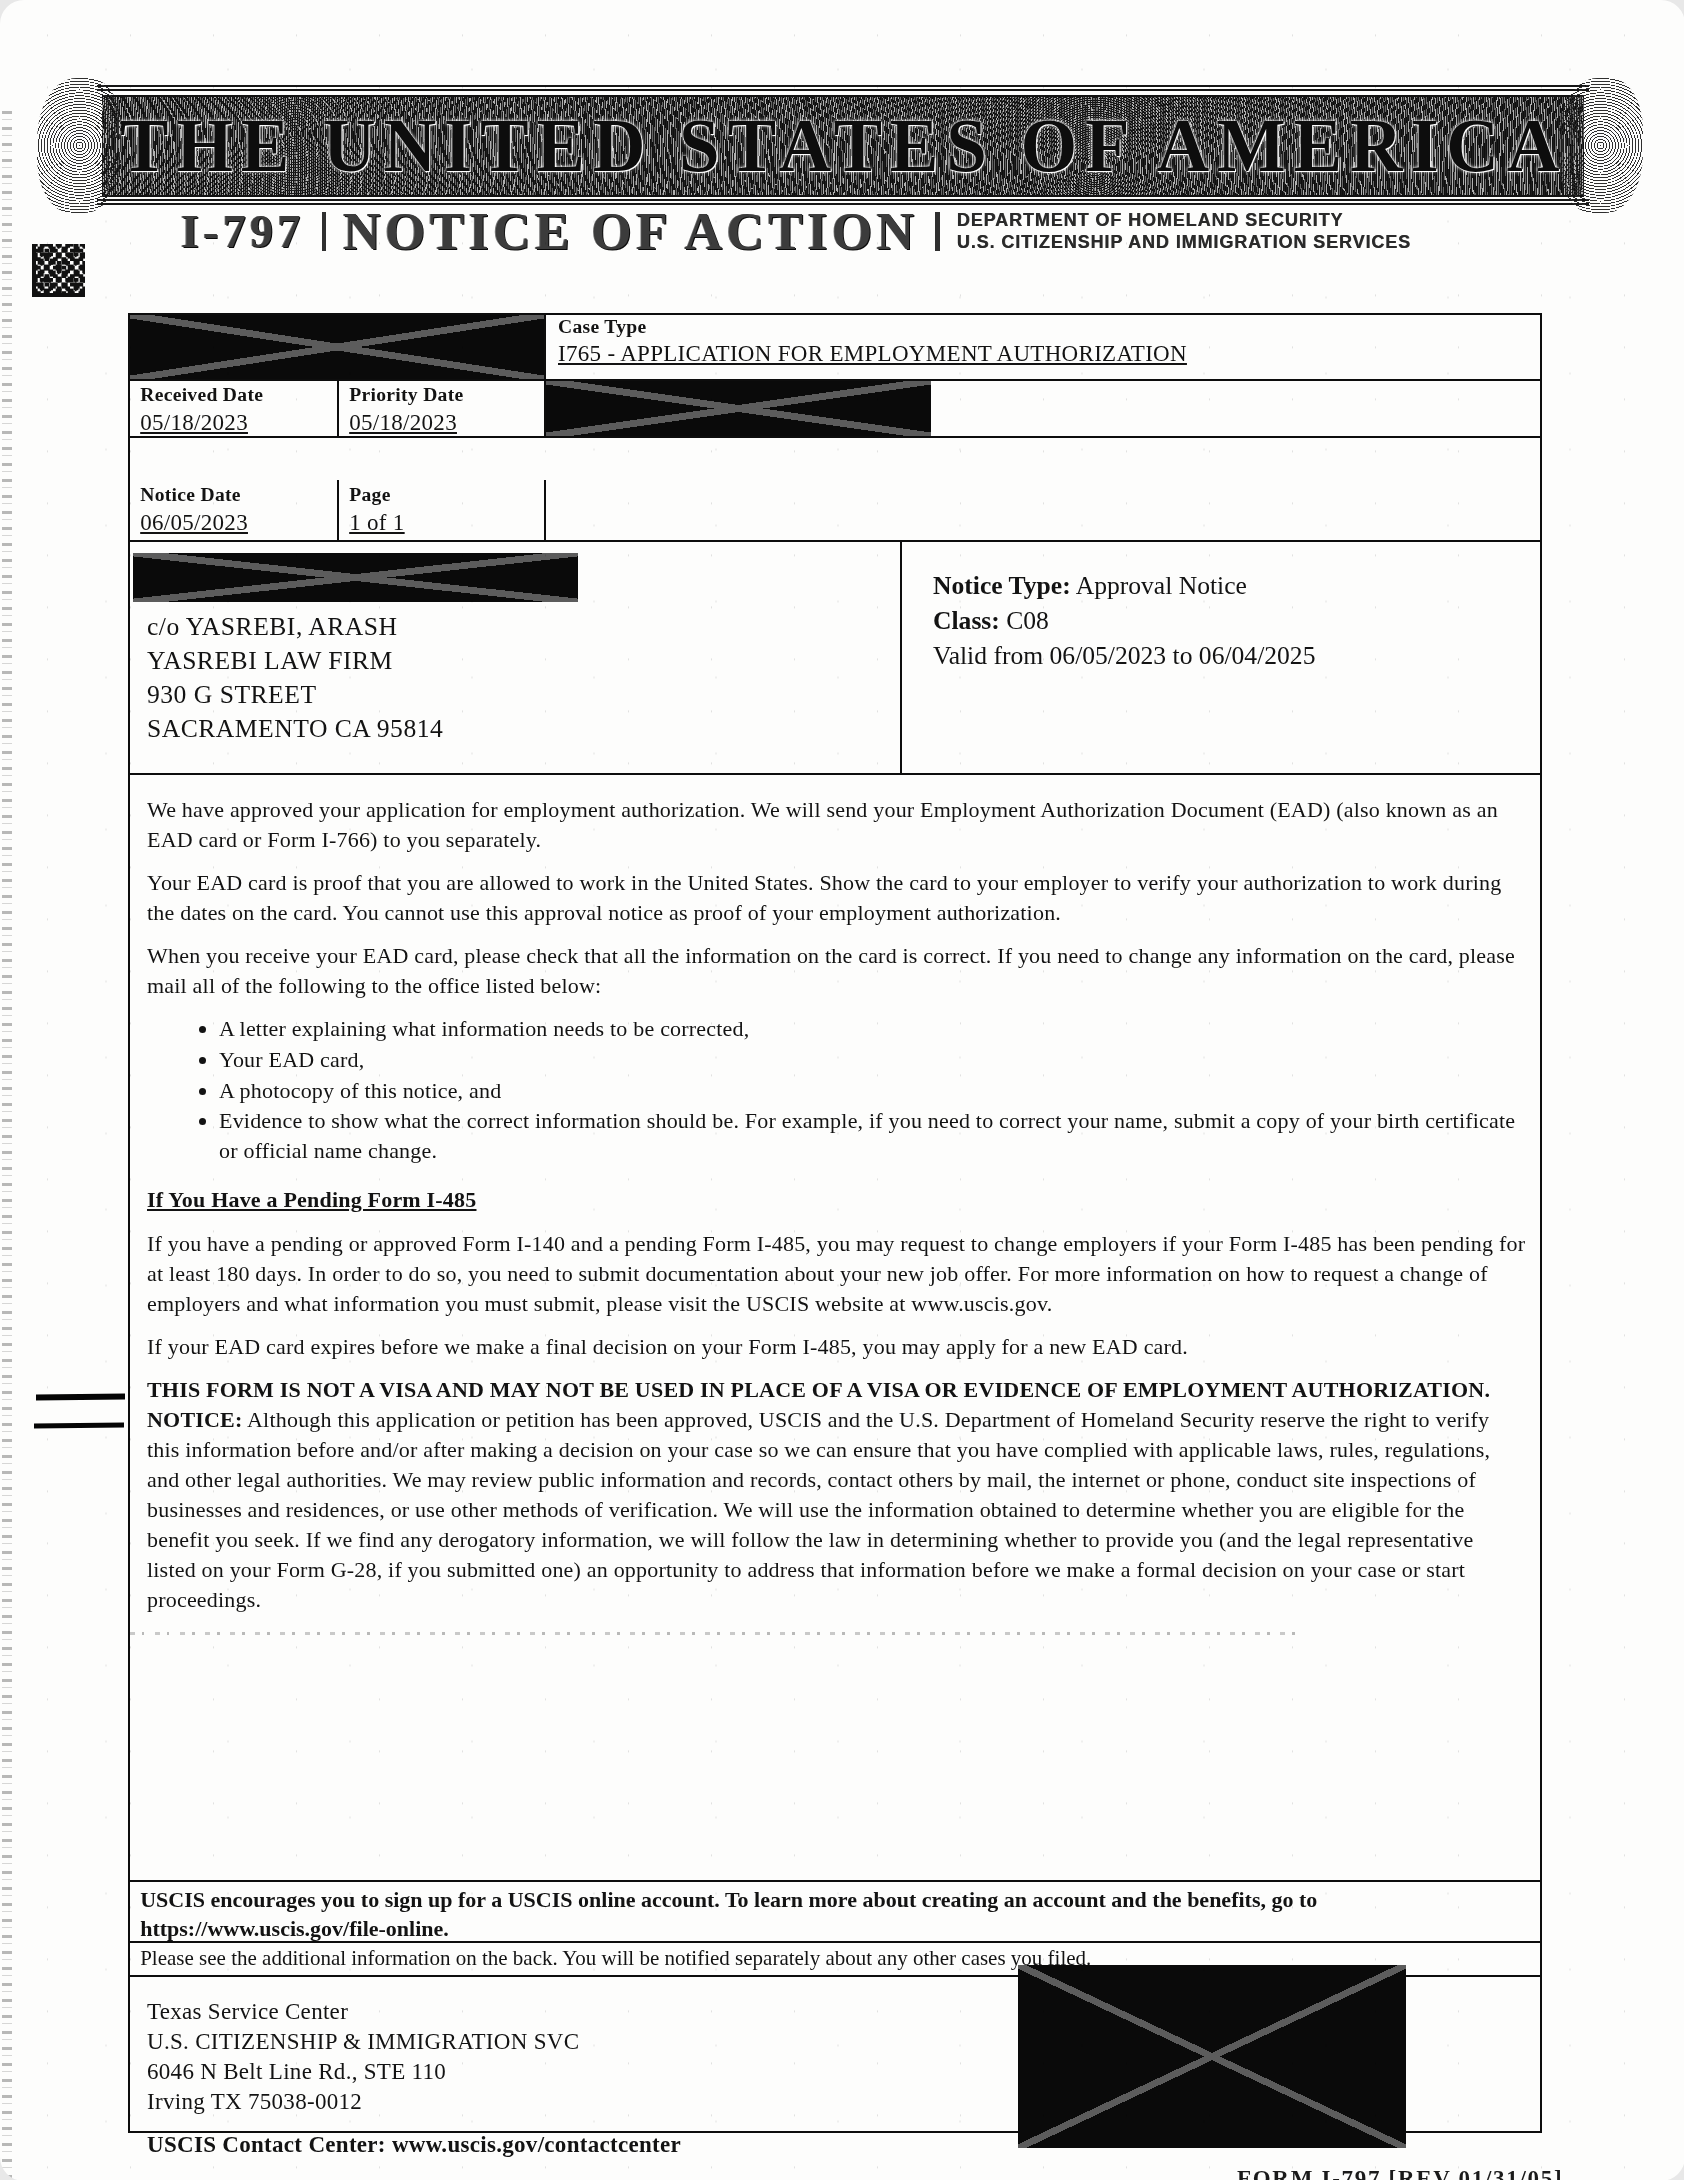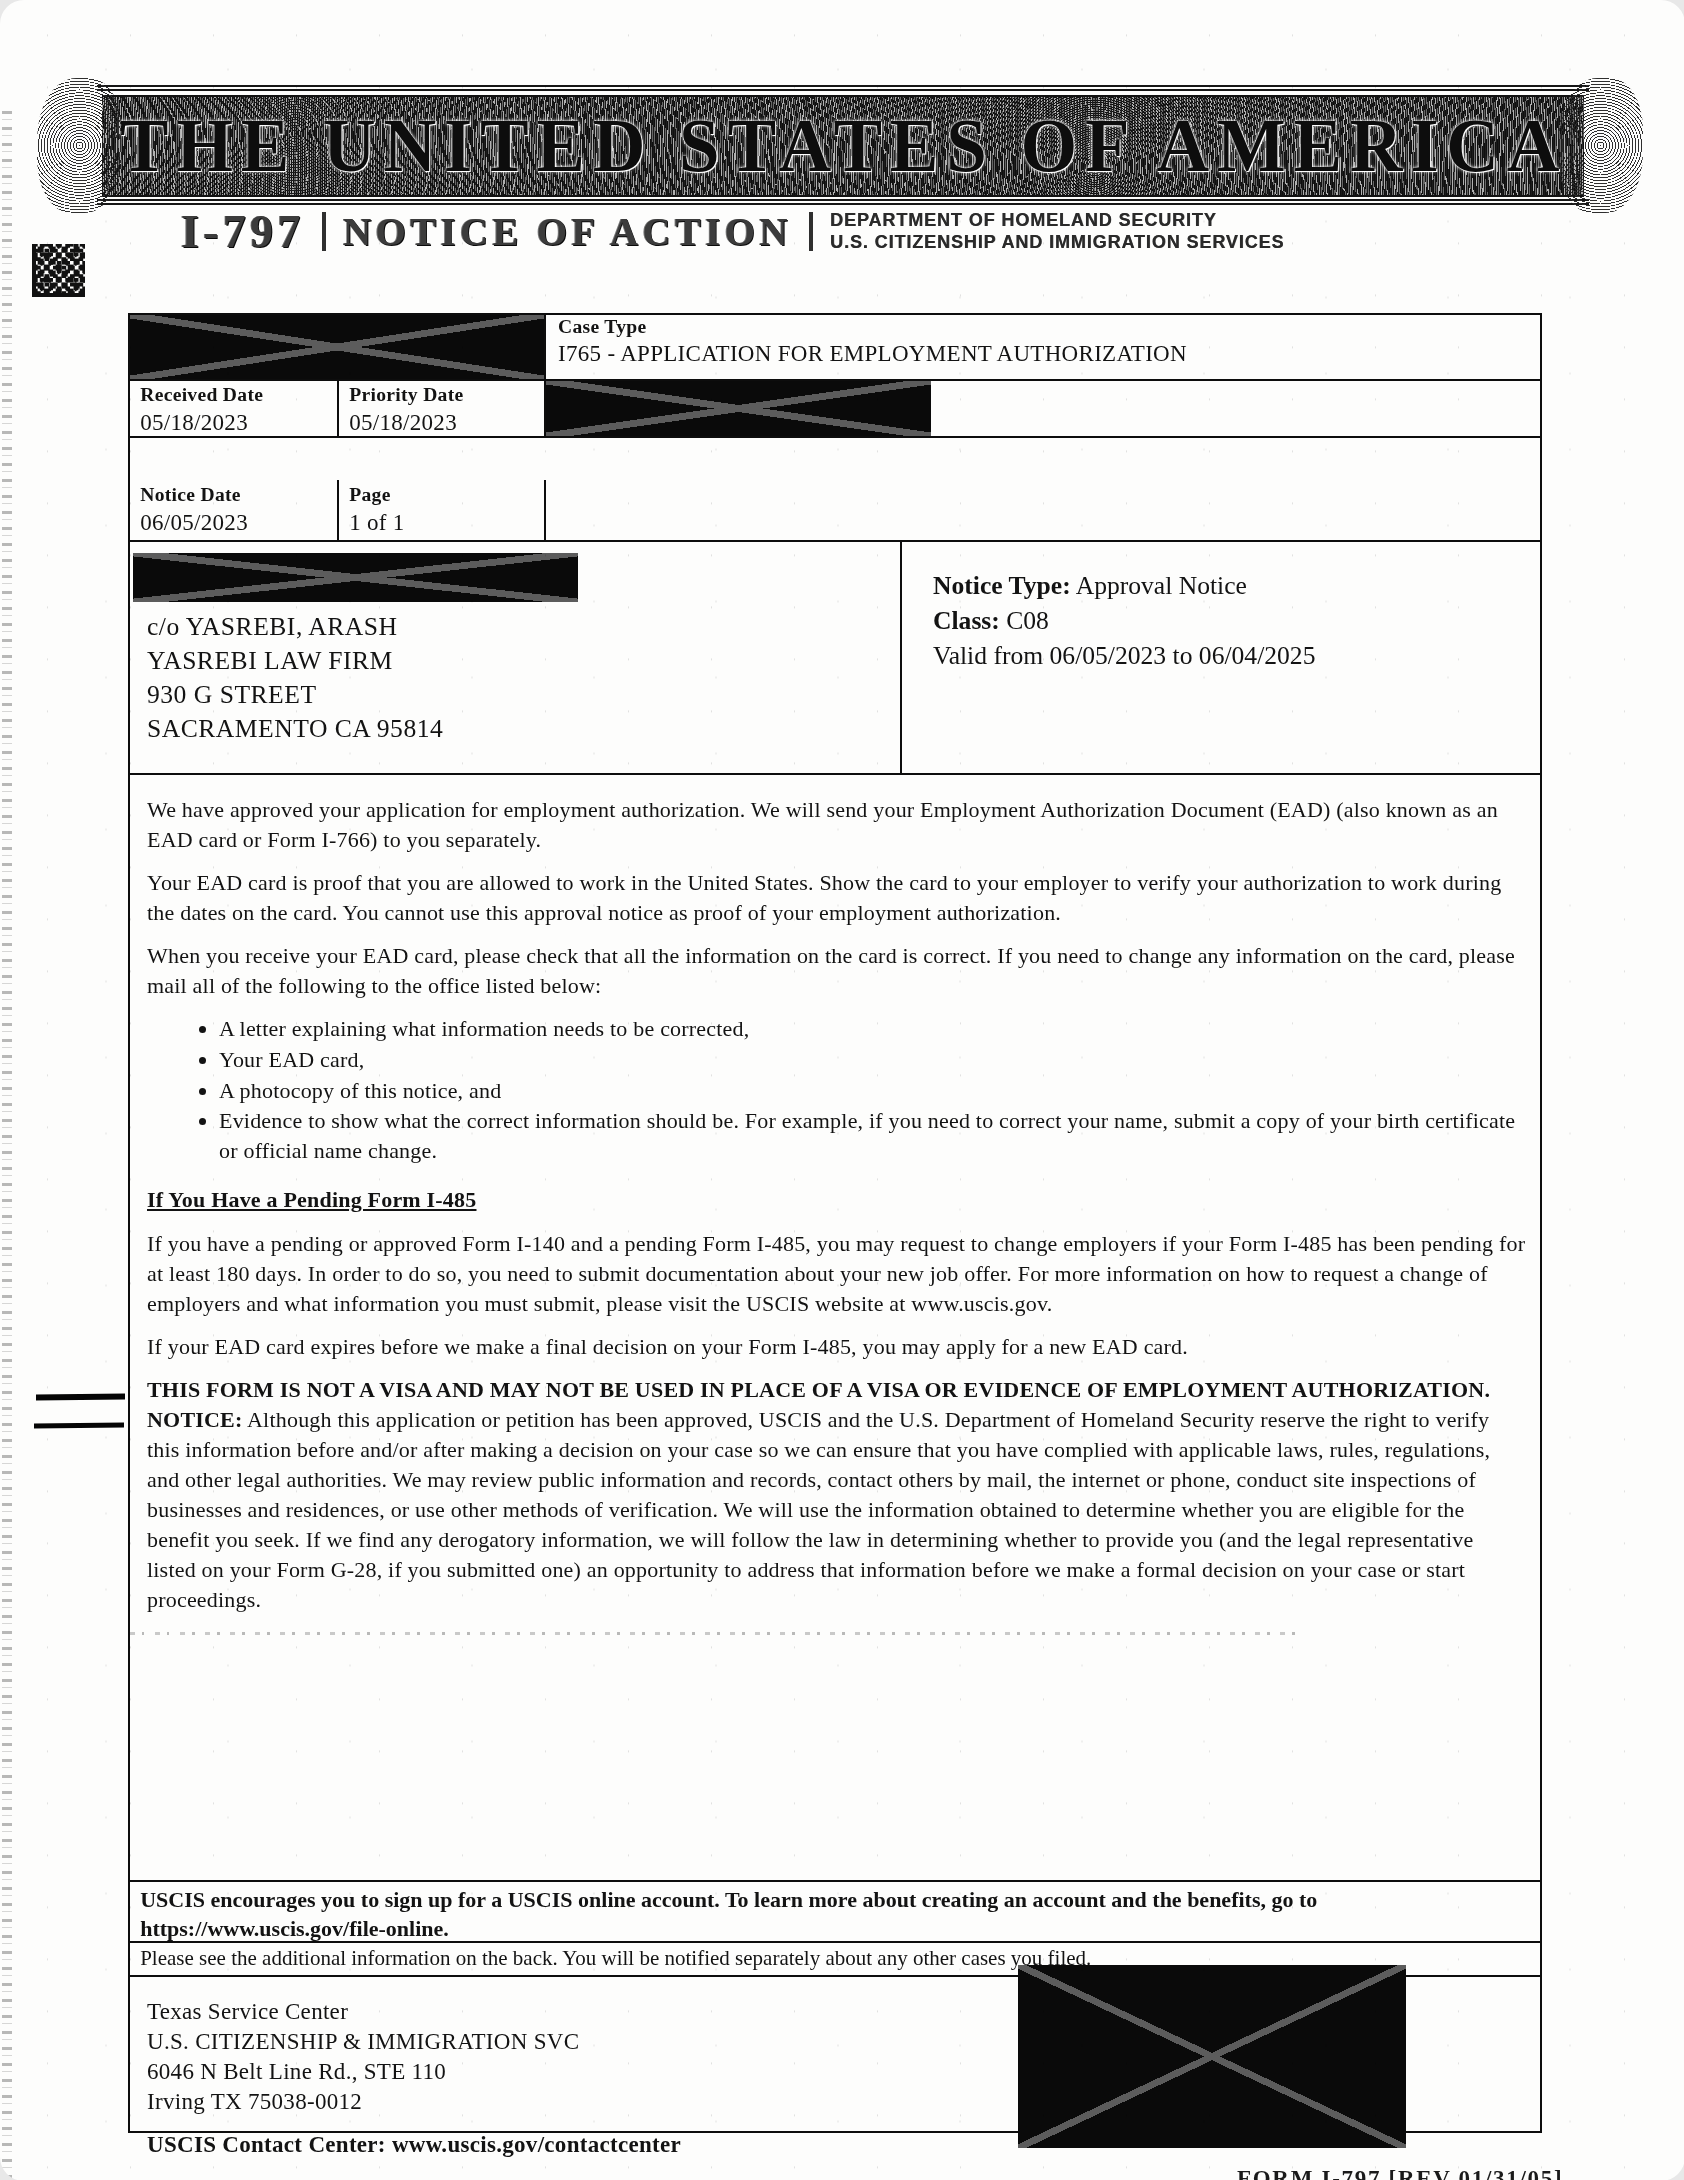--- a/index.html
+++ b/index.html
@@ -67,21 +67,21 @@
   
   .subheader{
     position:absolute;left:181px;top:203px;height:56px;
     display:flex;align-items:center;gap:17px;
   }
   .form-number,.form-title{
     font-weight:bold;color:#3c3c3c;white-space:nowrap;
     text-shadow:0.9px 0.9px 0 #0b0b0b, -0.9px 0 0 #777;
   }
   .form-number{font-size:46px;letter-spacing:4.3px;}
-  .form-title{font-size:39px;letter-spacing:4.3px;}
+  .form-title{font-size:52px;letter-spacing:4.3px;}
   .subheader .vbar{width:4.3px;height:39px;background:#2f2f2f;}
   .agency{
     font-family:"Liberation Sans", sans-serif;font-weight:bold;color:#2a2a2a;
     font-size:18px;letter-spacing:0.9px;line-height:22px;white-space:nowrap;
     text-shadow:0.4px 0.4px 0 #555;
   }
 
   
   .barcode{
     position:absolute;left:32px;top:244px;width:49px;height:49px;
@@ -94,21 +94,21 @@
   
   .doc{
     position:absolute;left:128px;top:313px;width:1414px;height:1820px;
     border:2.6px solid #0d0d0d;box-sizing:border-box;
     display:flex;flex-direction:column;background:transparent;
   }
   .row{display:flex;box-sizing:border-box;border-bottom:2.6px solid #0d0d0d;}
   .cell{box-sizing:border-box;}
   .cell.bordered{border-right:2.6px solid #0d0d0d;}
   .label{font-size:19.6px;font-weight:bold;letter-spacing:0.3px;}
-  .value{font-size:23px;margin-top:3.4px;letter-spacing:0.3px;}
+  .value{font-size:23px;margin-top:3.4px;letter-spacing:0.3px;text-decoration:underline;}
 
   .redact{
     background:
       linear-gradient(to top right, transparent calc(50% - 3.4px), #5c5c5c calc(50% - 3.4px) calc(50% + 3.4px), transparent calc(50% + 3.4px)),
       linear-gradient(to bottom right, transparent calc(50% - 3.4px), #5c5c5c calc(50% - 3.4px) calc(50% + 3.4px), transparent calc(50% + 3.4px)),
       #0a0a0a;
   }
 
   .r1{height:66px;}
   .r1 .redact-cell{width:416px;border-right:2.6px solid #0d0d0d;}

